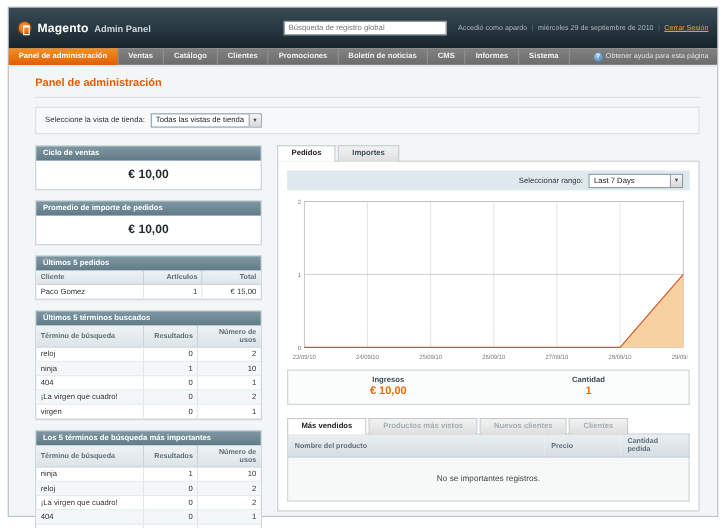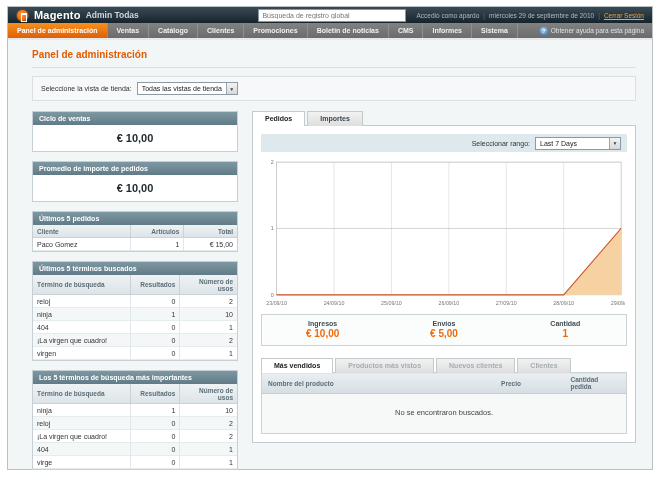--- a/index.html
+++ b/index.html
@@ -1,20 +1,20 @@
 <!DOCTYPE html>
 <html><head>
 <meta charset="utf-8">
 <style>
   * { margin:0; padding:0; box-sizing:border-box; }
   html,body { width:660px; height:480px; background:#ffffff; font-family:"Liberation Sans", sans-serif; overflow:hidden; }
   .frame { position:absolute; left:7px; top:6px; width:646px; height:464px; border:1px solid #b9c0c3; background:#f3f6f7; }
 
   
-  .hdr { height:16px; background:linear-gradient(#3a4b55,#16242c); display:flex; align-items:center; padding:0 8px; }
+  .hdr { height:37px; background:linear-gradient(#3a4b55,#16242c); display:flex; align-items:center; padding:0 8px; }
   .logo-badge { width:13px; height:13px; border-radius:50%; background:radial-gradient(circle at 45% 40%, #f89d4c 0%, #ef7012 55%, #c94e07 100%); border:1px solid #6d4a2a; margin-right:5px; position:relative; flex:0 0 auto;}
   .logo-badge::after { content:""; position:absolute; left:3.5px; top:3px; width:4px; height:6px; border:1px solid #ffffff; border-top-width:2px; }
   .logo-name { color:#fff; font-size:11px; font-weight:bold; letter-spacing:.2px; }
   .logo-sub { color:#cfd6da; font-size:8.5px; font-weight:bold; margin-left:5px; }
   .hdr-right { margin-left:auto; display:flex; align-items:center; gap:10px; }
   .search-input { width:148px; height:13px; border:1px solid #8a959c; font-size:7px; color:#777; padding:0 3px; background:#fff; }
   .hdr-meta { font-size:6.5px; color:#aeb9bf; display:flex; align-items:center; gap:4px; white-space:nowrap; }
   .hdr-sep { color:#5f7079; }
   .logout { color:#f3a63b; text-decoration:underline; cursor:pointer; }
 
@@ -70,21 +70,21 @@
   table.grid td.empty { background:#f7f8f8; text-align:center; font-size:7.5px; color:#444; padding:14px 0 16px; }
 </style>
 </head>
 <body>
 
 <div class="frame">
 
   <div class="hdr">
     <span class="logo-badge"></span>
     <span class="logo-name">Magento</span>
-    <span class="logo-sub">Admin Todas</span>
+    <span class="logo-sub">Admin Panel</span>
     <div class="hdr-right">
       <input class="search-input" type="text" placeholder="Búsqueda de registro global" style="">
       <div class="hdr-meta">
         <span>Accedió como apardo</span>
         <span class="hdr-sep">|</span>
         <span>miércoles 29 de septiembre de 2010</span>
         <span class="hdr-sep">|</span>
         <span class="logout">Cerrar Sesión</span>
       </div>
     </div>
@@ -269,24 +269,20 @@
                 <polyline points="14,137 73,137 132,137 191,137 250,137 309,137 368,71.5" fill="none" stroke="#d4552a" stroke-width="1.1"></polyline>
               </svg>
           </div>
 
           <div class="stats-box">
             <div class="stat">
               <div class="stat-label">Ingresos</div>
               <div class="stat-value">€ 10,00</div>
             </div>
             <div class="stat">
-              <div class="stat-label">Envíos</div>
-              <div class="stat-value">€ 5,00</div>
-            </div>
-            <div class="stat">
               <div class="stat-label">Cantidad</div>
               <div class="stat-value">1</div>
             </div>
           </div>
 
           <div class="tabs">
             <div class="tab active">Más vendidos</div>
             <div class="tab disabled">Productos más vistos</div>
             <div class="tab disabled">Nuevos clientes</div>
             <div class="tab disabled">Clientes</div>
@@ -294,21 +290,21 @@
           <table class="grid">
             <thead>
                 <tr>
               <th style="width:64%">Nombre del producto</th>
               <th style="width:19%">Precio</th>
               <th style="width:17%">Cantidad pedida</th>
             </tr>
               </thead>
             <tbody>
               <tr>
-                  <td class="empty" colspan="3">No se encontraron buscados.</td>
+                  <td class="empty" colspan="3">No se importantes registros.</td>
                 </tr>
             </tbody>
           </table>
         </div>
       </div>
     </div>
   </div>
 </div>
 
 </body></html>

